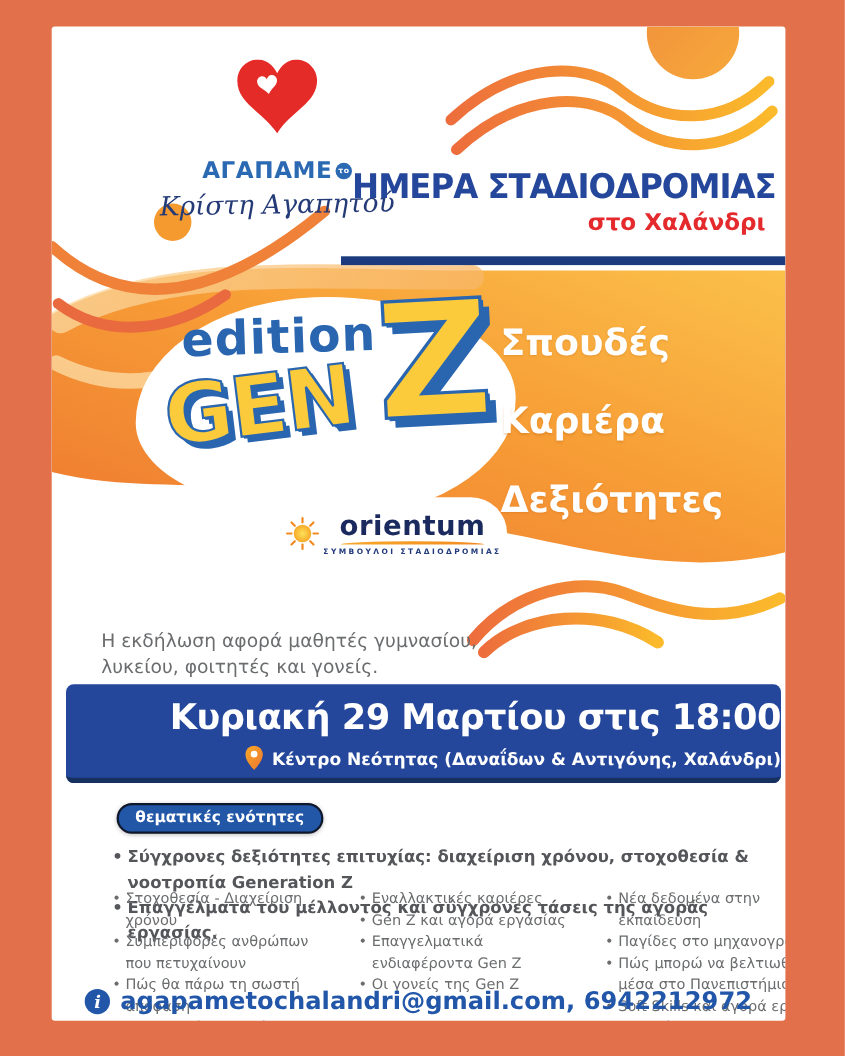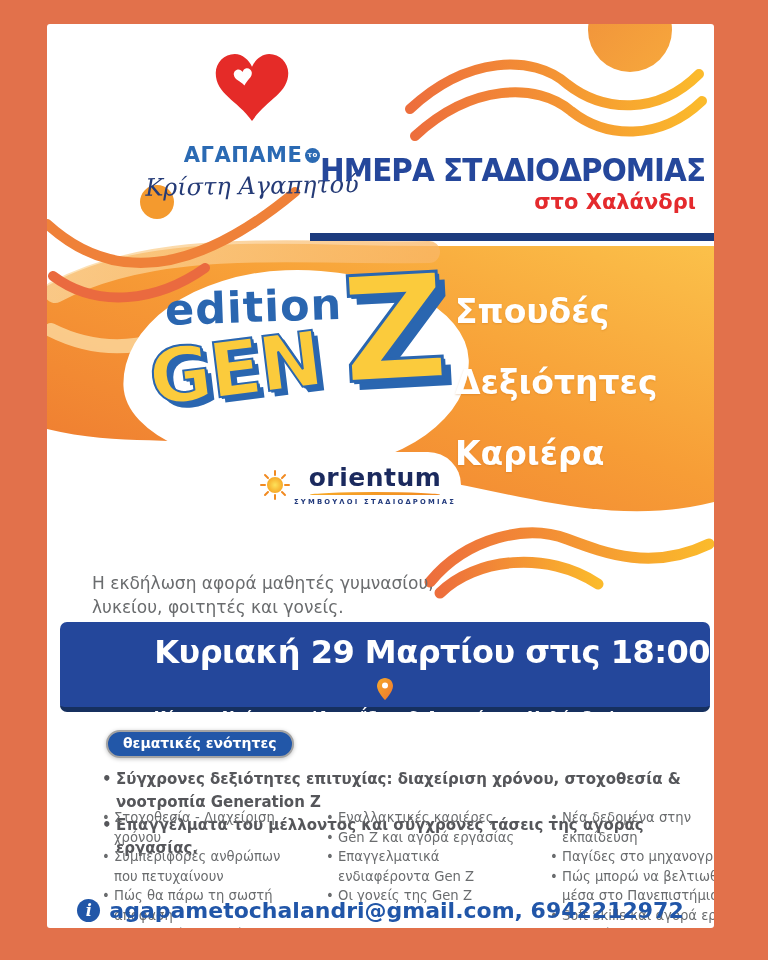--- a/index.html
+++ b/index.html
@@ -40,25 +40,25 @@
   .ori-swoosh { height:3px; width:130px; margin:2px auto 3px; background:linear-gradient(90deg,#F7A928,#F18A21); border-radius:50%/100% 100% 0 0; }
   .ori-tag { font-size:6.8px; letter-spacing:2.2px; color:#233B7D; font-weight:bold; }
 
   
   .entry-h { position:absolute; left:41px; top:503px; color:#2156A5; font-size:31px; font-weight:bold; }
   .entry-p { position:absolute; left:45px; top:547px; width:345px; color:#6A6C6E; font-size:17px; line-height:24px; }
 
   
   .event-banner { position:absolute; left:13px; top:598px; width:650px; height:90px; background:#24479B; border-radius:7px; border-bottom:5px solid #16305F; text-align:center; }
   .event-banner h2 { color:#fff; font-size:32px; font-weight:bold; margin-top:11px; letter-spacing:-.5px;text-align:right; }
-  .event-loc { display:flex; align-items:center; justify-content:flex-end; gap:8px; margin-top:7px;flex-direction:column; }
+  .event-loc { display:flex; align-items:center; justify-content:flex-end; gap:8px; margin-top:7px; }
   .event-loc span { color:#fff; font-size:15.5px; font-weight:bold; }
 
   
-  .pill { position:absolute; left:59px; top:706px; background:#2257A8; border:2px solid #a3a3a3; box-shadow:0 1px 4px rgba(0,0,0,.25); border-radius:16px; padding:3px 15px 5px; color:#fff; font-size:14px; font-weight:bold; }
+  .pill { position:absolute; left:59px; top:706px; background:#2257A8; border:2px solid #0f172a; box-shadow:0 1px 4px rgba(0,0,0,.25); border-radius:16px; padding:3px 15px 5px; color:#fff; font-size:14px; font-weight:bold; }
   .highlights { position:absolute; left:55px; top:744px; list-style:none; }
   .highlights li { color:#55565A; font-size:15px; font-weight:bold; line-height:23px; padding-left:14px; position:relative; }
   .highlights li::before { content:"•"; position:absolute; left:0; }
   .columns { position:absolute; left:55px; top:784px; display:flex; gap:24px; }
   .columns ul { list-style:none; width:200px; }
   .col3 { width:215px !important; }
   .columns li { color:#6A6C6E; font-size:13.2px; line-height:19.5px; padding-left:12px; position:relative; }
   .columns li::before { content:"•"; position:absolute; left:0; }
 
   
@@ -134,22 +134,22 @@
   </div>
   <div class="title-bar"></div>
 
   <div class="genz-blob"></div>
   <div class="edition">edition</div>
   <div class="gen">GEN</div>
   <div class="bigz">Z</div>
 
   <div class="hero-topics">
     <div>Σπουδές</div>
+    <div>Καριέρα</div>
     <div>Δεξιότητες</div>
-    <div>Καριέρα</div>
   </div>
 
   <div class="orientum">
     <svg width="30" height="30" viewBox="0 0 30 30">
       <defs>
         <radialGradient id="sunGrad">
             <stop offset="0" stop-color="#FDE25A"></stop>
             <stop offset="1" stop-color="#F7A928"></stop>
           </radialGradient>
       </defs>

